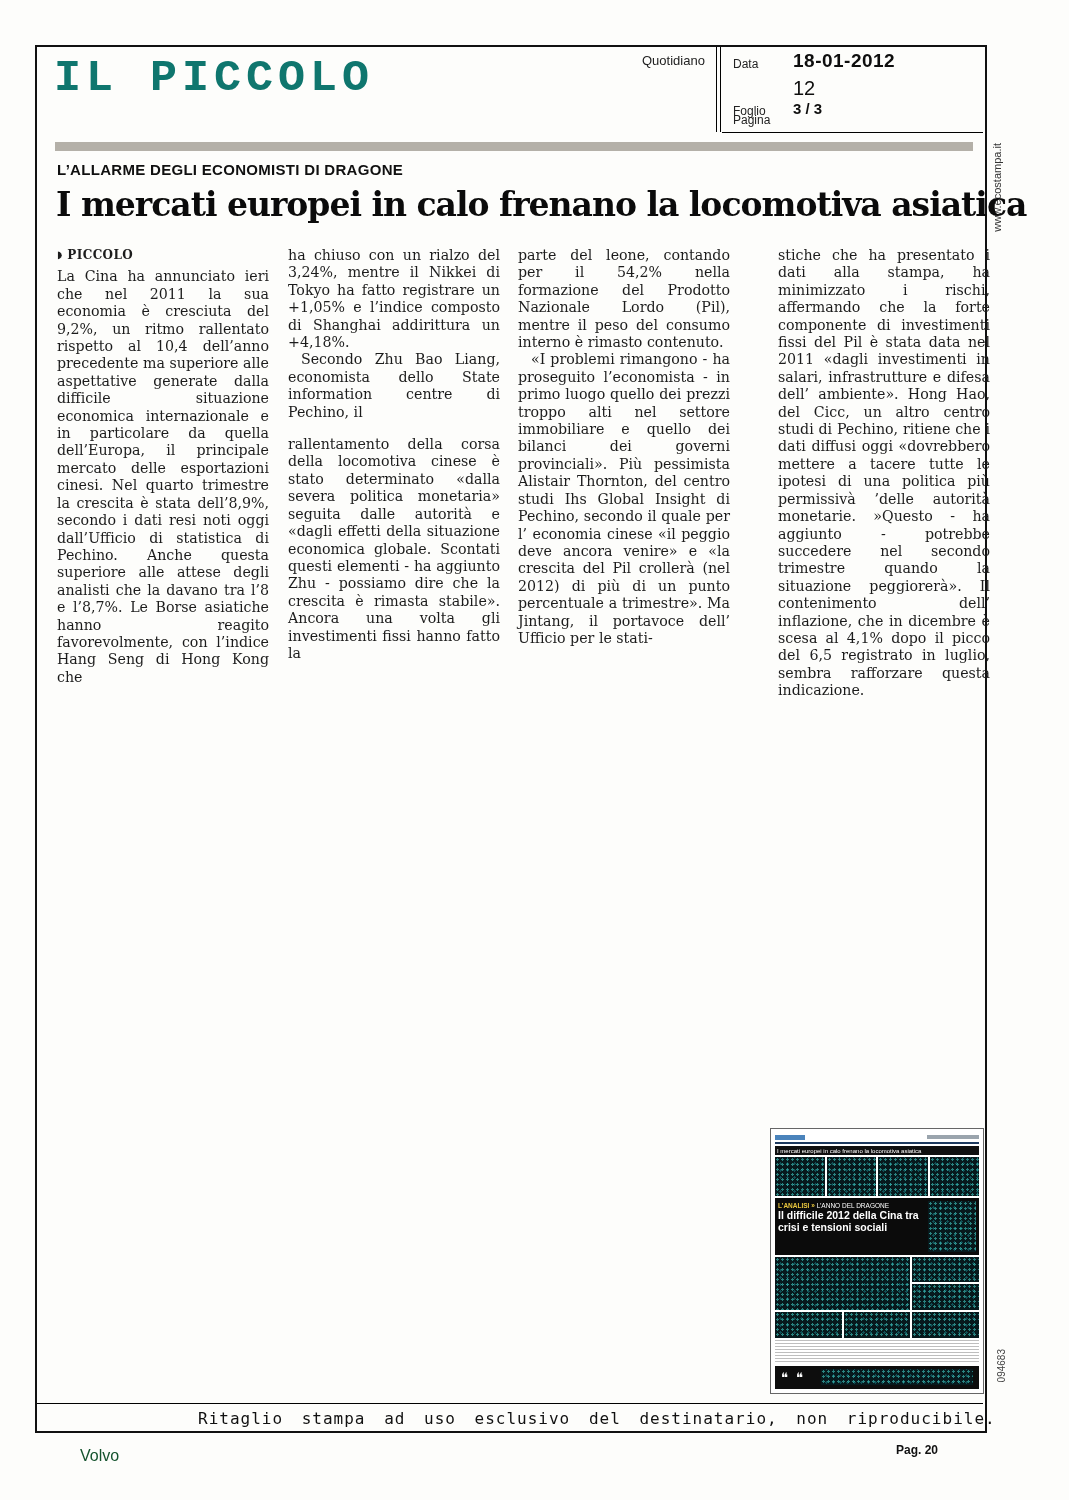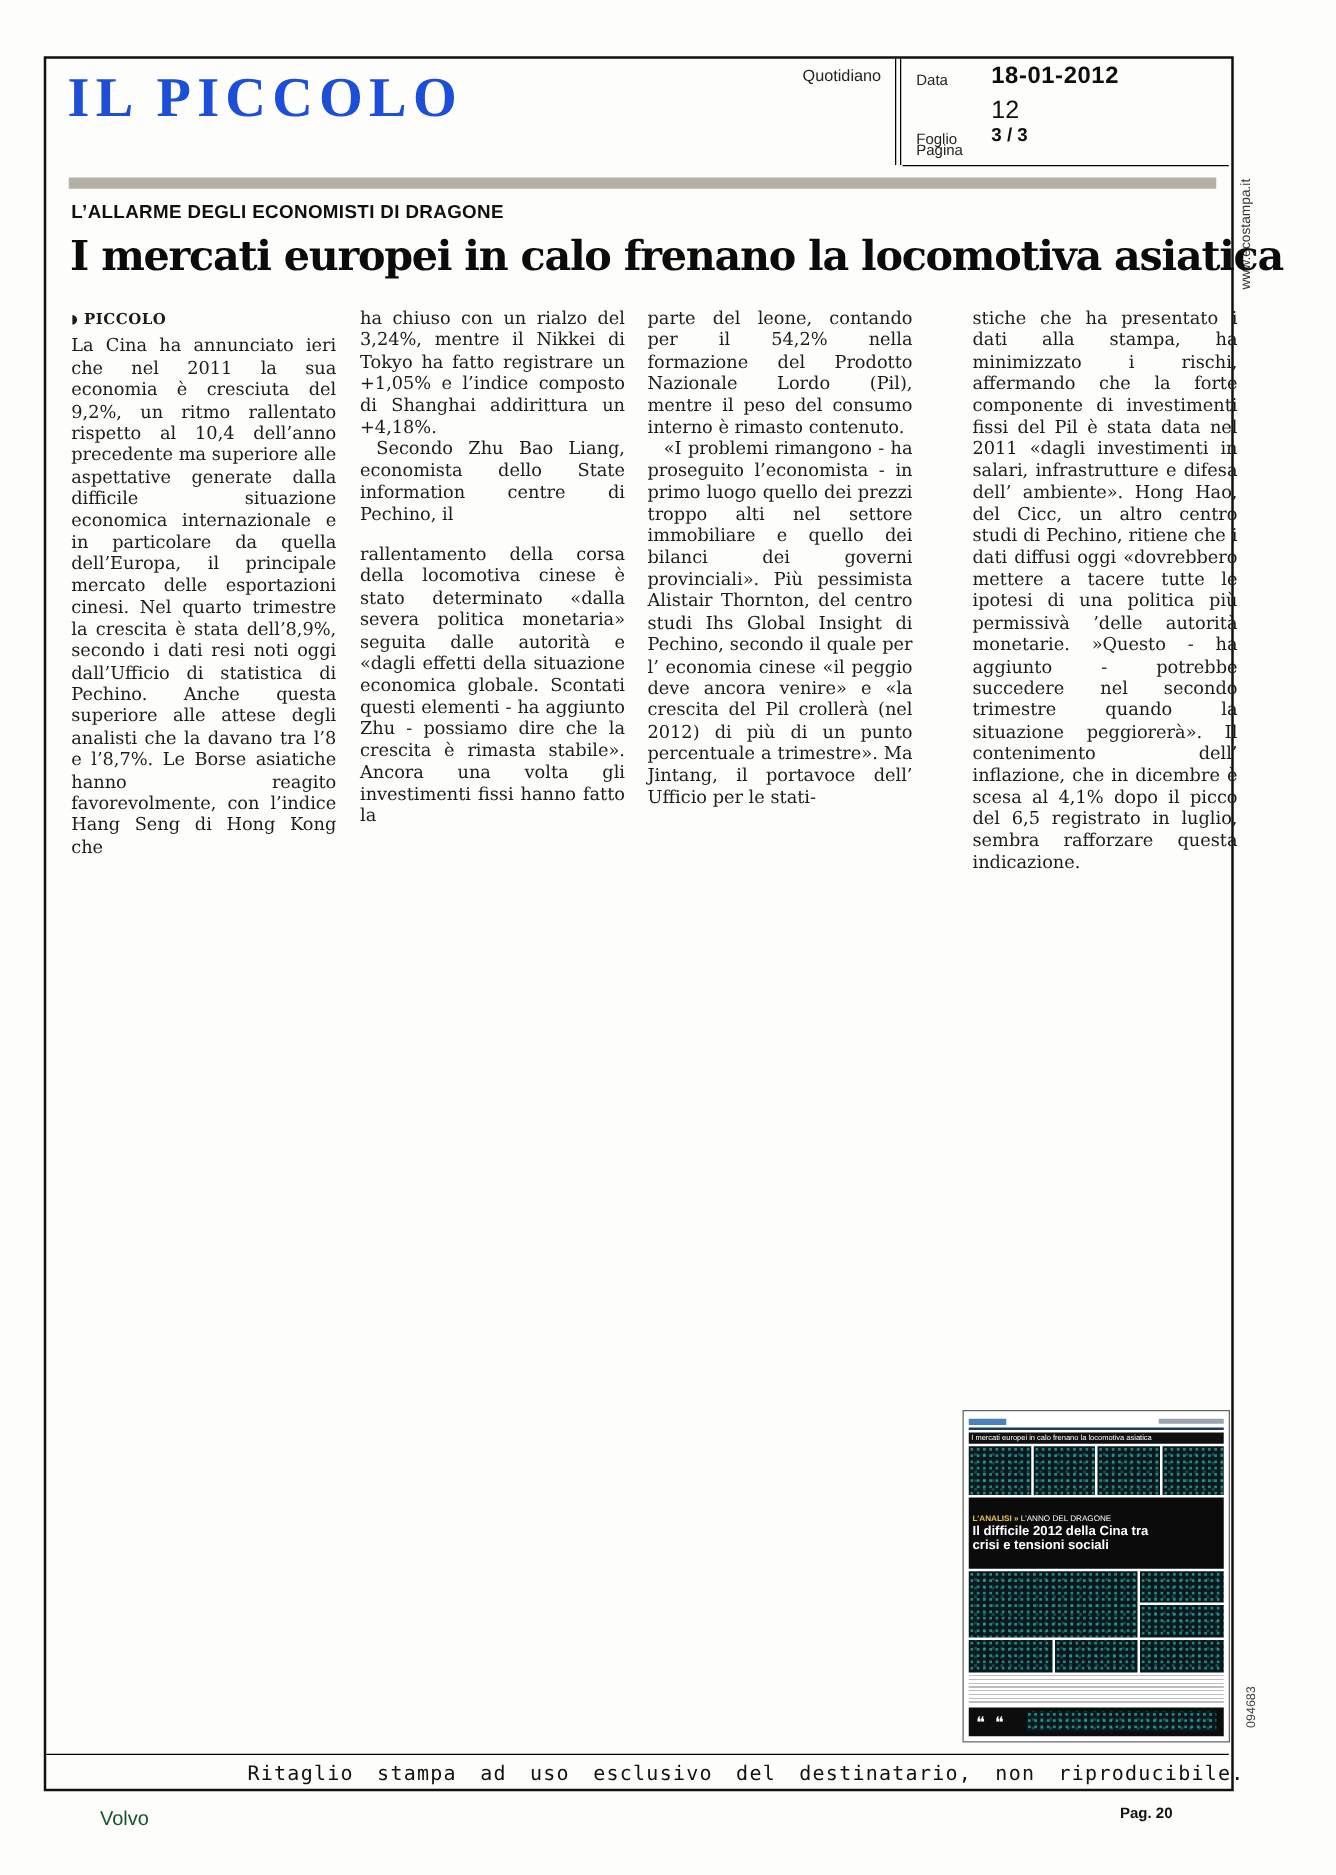--- a/index.html
+++ b/index.html
@@ -7,22 +7,22 @@
     position:relative; width:1069px; height:1500px; margin:0 auto;
     background:#fdfdfb; overflow:hidden;
     font-family:"DejaVu Serif", serif; color:#1c1c1c;
   }
   .abs { position:absolute; }
 
   
   .frame { left:35px; top:45px; width:948px; height:1384px; border:2px solid #111; }
 
   
-  .masthead { left:54px; top:56px; font-family:Liberation Serif, serif; font-weight:bold;
-              font-size:45px; line-height:1; letter-spacing:5px; color:#1d4ed8; }
+  .masthead { left:54px; top:56px; font-family:Liberation Mono, monospace; font-weight:bold;
+              font-size:45px; line-height:1; letter-spacing:5px; color:#0f766e; }
   .quotidiano { left:642px; top:53px; font-family:"Liberation Sans", sans-serif;
                 font-size:13px; color:#222; }
   .hdr-dblline { left:716px; top:47px; width:3px; height:85px;
                  border-left:1.5px solid #000; border-right:1.5px solid #000; }
   .hdr-label { left:733px; font-family:"Liberation Sans", sans-serif; font-size:12px; color:#222; }
   .lbl-data   { top:57px; }
   .lbl-pagina { top:81px;margin-top:32px; }
   .lbl-foglio { top:104px; }
   .hdr-value { left:793px; font-family:"Liberation Sans", sans-serif; color:#0e0e0e; }
   .val-data   { top:50px; font-size:19px; font-weight:bold; letter-spacing:.5px; }
@@ -71,21 +71,21 @@
   .t-tag2 { width:52px; height:4px; background:#9aa4ad; }
   .t-blackbar { background:#101010; color:#fff; font-size:6px; line-height:10px;
                 height:10px; padding:0 2px; white-space:nowrap; overflow:hidden; }
   .t-strip { display:flex; gap:2px; height:40px; }
   .photo { background-color:#07191d;
            background-image:
              radial-gradient(rgba(70,220,210,.55) 1px, transparent 1.4px),
              radial-gradient(rgba(30,160,170,.40) 1px, transparent 1.4px);
            background-size:5px 5px, 7px 7px; background-position:0 0, 2px 3px; }
   .t-strip > div { flex:1; }
-  .t-band { background:#0b0b0b; display:flex; gap:3px; padding:3px; height:52px;align-items:center; }
+  .t-band { background:#0b0b0b; display:flex; gap:3px; padding:3px; height:52px; }
   .t-band-text { flex:1; overflow:hidden; }
   .t-analisi { font-size:6.5px; line-height:9px; white-space:nowrap; }
   .t-analisi .yl { color:#e9c63e; font-weight:bold; }
   .t-analisi .wh { color:#fff; }
   .t-hl { color:#fff; font-weight:bold; font-size:10.5px; line-height:11.5px; }
   .t-band .side { width:48px; }
   .t-mosaic { height:84px; display:flex; flex-direction:column; gap:2px; }
   .t-mrow1 { flex:2; display:flex; gap:2px; }
   .t-mrow1 .big { flex:2; } .t-mrow1 .small { flex:1; display:flex; flex-direction:column; gap:2px; }
   .t-mrow1 .small > div { flex:1; }

